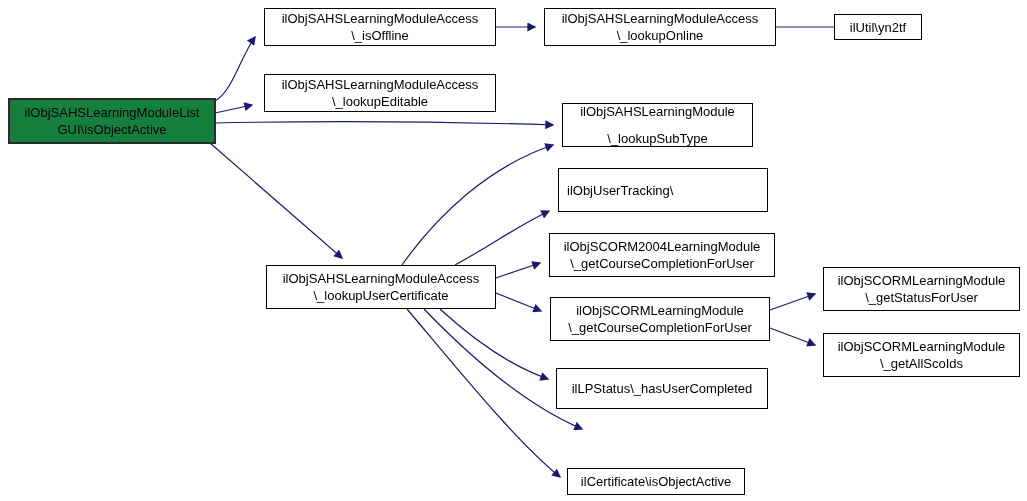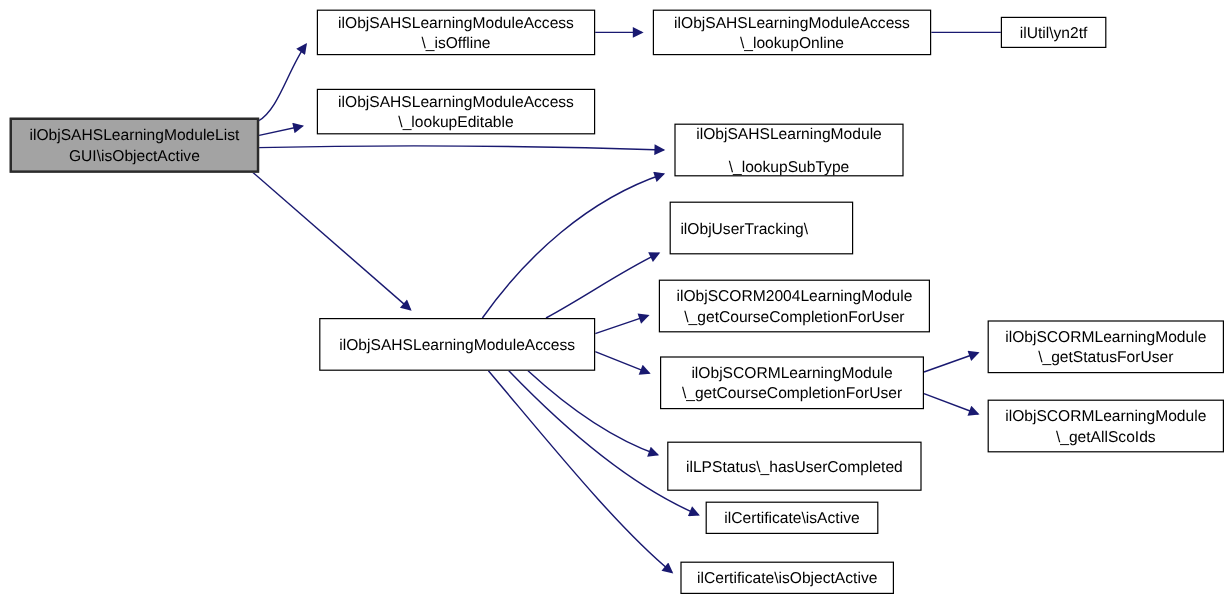--- a/index.html
+++ b/index.html
@@ -26,21 +26,21 @@
     align-items: center;
     justify-content: center;
     text-align: center;
     font-size: 13px;
     line-height: 17px;
     color: #000000;
     white-space: nowrap;
     cursor: pointer;
   }
   .node.highlight {
-    background: #a3a3a3;
+    background: #15803d;
     border: 2px solid #2b2b2b;
     cursor: default;
   }
 </style>
 </head>
 <body>
 
 <div id="canvas">
 
   <svg id="edges" viewBox="0 0 1027 501" xmlns="http://www.w3.org/2000/svg">
@@ -90,45 +90,43 @@
   <div class="node" style="left:264px; top:74px; width:232px; height:38px;">
     <span>ilObjSAHSLearningModuleAccess</span>
     <span>\_lookupEditable</span>
   </div>
 
   <div class="node" style="left:562px; top:103px; width:191px; height:44px;gap:10px;">
     <span>ilObjSAHSLearningModule</span>
     <span>\_lookupSubType</span>
   </div>
 
-  <div class="node" style="left:558px; top:168px; width:153px; height:44px; align-items:flex-start; padding-left:8px;">
+  <div class="node" style="left:558px; top:168px; width:210px; height:44px; align-items:flex-start; padding-left:8px;">
     <span>ilObjUserTracking\</span>
   </div>
 
   <div class="node" style="left:549px; top:233px; width:226px; height:44px;">
     <span>ilObjSCORM2004LearningModule</span>
     <span>\_getCourseCompletionForUser</span>
   </div>
 
   <div class="node" style="left:266px; top:265px; width:230px; height:44px;">
     <span>ilObjSAHSLearningModuleAccess</span>
+    <span>\_lookupUserCertificate</span>
   </div>
 
   <div class="node" style="left:550px; top:297px; width:220px; height:44px;">
     <span>ilObjSCORMLearningModule</span>
     <span>\_getCourseCompletionForUser</span>
   </div>
 
   <div class="node" style="left:556px; top:368px; width:212px; height:41px;">
     <span>ilLPStatus\_hasUserCompleted</span>
   </div>
 
-  <div class="node" style="left:588px; top:418px; width:144px; height:27px;">
-    <span>ilCertificate\isActive</span>
-  </div>
 
   <div class="node" style="left:567px; top:468px; width:178px; height:27px;">
     <span>ilCertificate\isObjectActive</span>
   </div>
 
   <div class="node" style="left:823px; top:267px; width:197px; height:44px;">
     <span>ilObjSCORMLearningModule</span>
     <span>\_getStatusForUser</span>
   </div>
 

